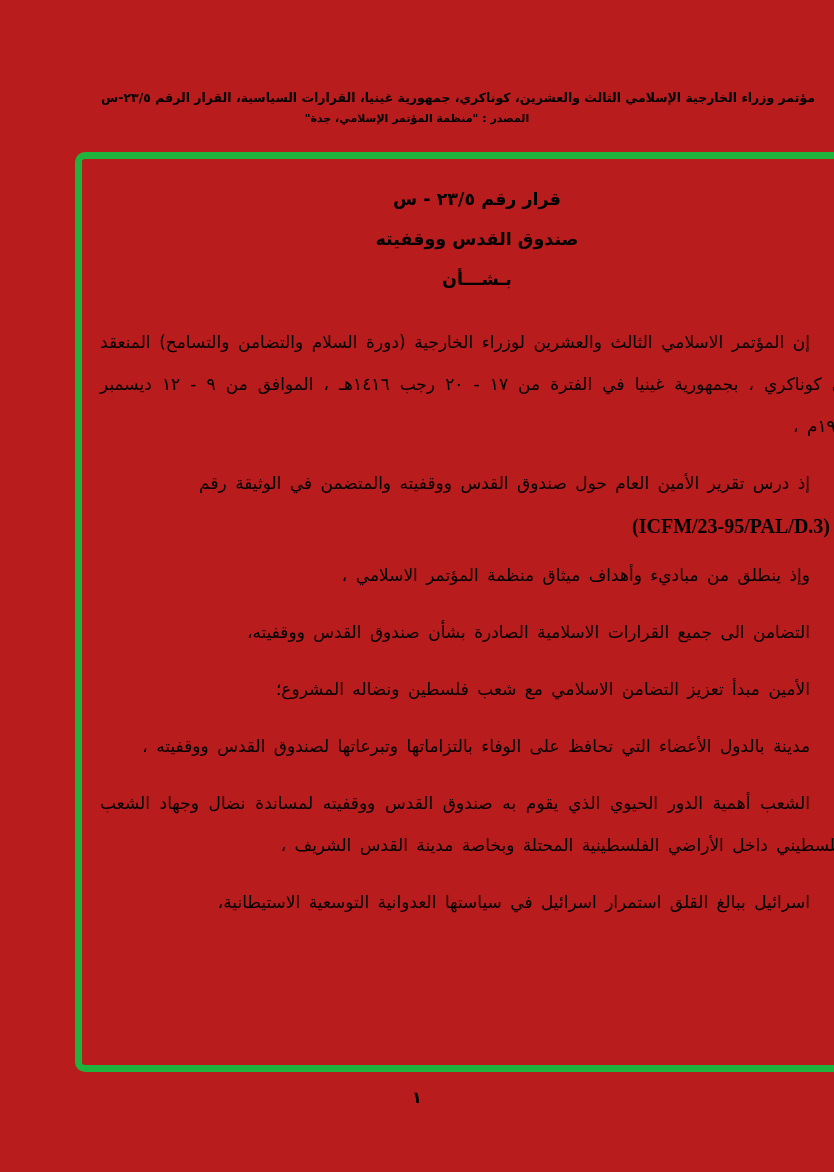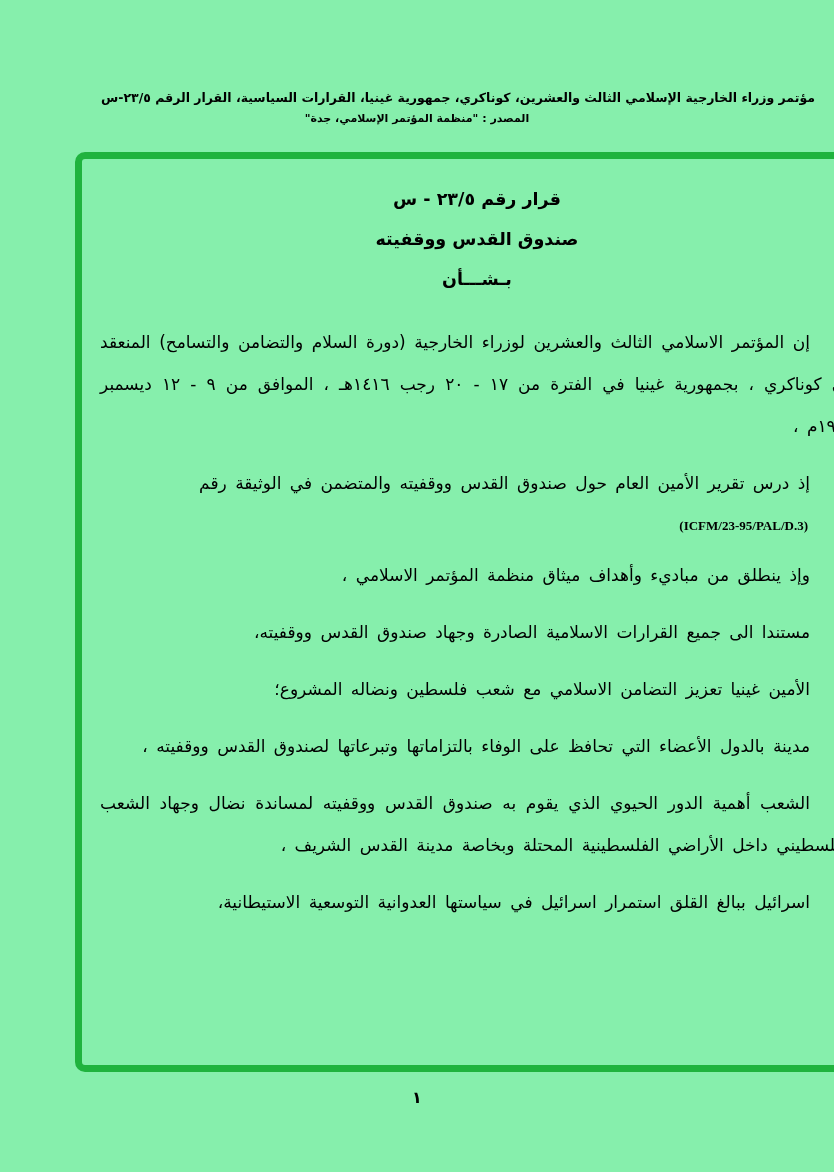--- a/index.html
+++ b/index.html
@@ -1,21 +1,21 @@
 <!DOCTYPE html>
 <html lang="ar" dir="rtl"><head>
 <meta charset="utf-8">
 <style>
   html, body { margin: 0; padding: 0; background: #e8e8e8; }
   .page {
     position: relative;
     width: 834px;
     height: 1172px;
     margin: 0 auto;
-    background: #86efac;
+    background: #b91c1c;
     color: #000000;
     font-family: "DejaVu Sans", sans-serif;
     direction: rtl;
     overflow: hidden;
   }
 
   
   .doc-header { position: absolute; top: 90px; left: 0; right: 0; }
   .doc-header .line1 {
     font-size: 12.5px;
@@ -61,23 +61,23 @@
     margin: 0 0 15px 0;
     word-spacing: 3px;
   }
   .para .lead { font-weight: normal; }
 
   .doc-ref {
     direction: ltr;
     text-align: right;
     font-family: "Liberation Serif", serif;
     font-weight: bold;
-    font-size: 13px;
+    font-size: 20px;
     line-height: 26px;
-    margin: -6px 46px 15px 0;
+    margin: -6px 24px 15px 0;
   }
 
   .page-number {
     position: absolute;
     top: 1088px;
     left: 0;
     right: 0;
     text-align: center;
     font-size: 16px;
     font-weight: bold;
@@ -110,27 +110,27 @@
       <span>تقرير الأمين العام حول صندوق القدس ووقفيته والمتضمن في الوثيقة رقم</span>
     </p>
     <div class="doc-ref">(ICFM/23-95/PAL/D.3)</div>
 
     <p class="para">
       <strong class="lead">وإذ ينطلق</strong>
       <span>من مباديء وأهداف ميثاق منظمة المؤتمر الاسلامي ،</span>
     </p>
 
     <p class="para">
-      <strong class="lead">مستندا</strong>
-      <span>الى جميع القرارات الاسلامية الصادرة وجهاد صندوق القدس ووقفيته،</span>
+      <strong class="lead">التضامن</strong>
+      <span>الى جميع القرارات الاسلامية الصادرة بشأن صندوق القدس ووقفيته،</span>
     </p>
 
     <p class="para">
       <strong class="lead">الأمين</strong>
-      <span>غينيا تعزيز التضامن الاسلامي مع شعب فلسطين ونضاله المشروع؛</span>
+      <span>مبدأ تعزيز التضامن الاسلامي مع شعب فلسطين ونضاله المشروع؛</span>
     </p>
 
     <p class="para">
       <strong class="lead">مدينة</strong>
       <span>بالدول الأعضاء التي تحافظ على الوفاء بالتزاماتها وتبرعاتها لصندوق القدس ووقفيته ،</span>
     </p>
 
     <p class="para">
       <strong class="lead">الشعب</strong>
       <span>أهمية الدور الحيوي الذي يقوم به صندوق القدس ووقفيته لمساندة نضال وجهاد الشعب الفلسطيني داخل الأراضي الفلسطينية المحتلة وبخاصة مدينة القدس الشريف ،</span>

